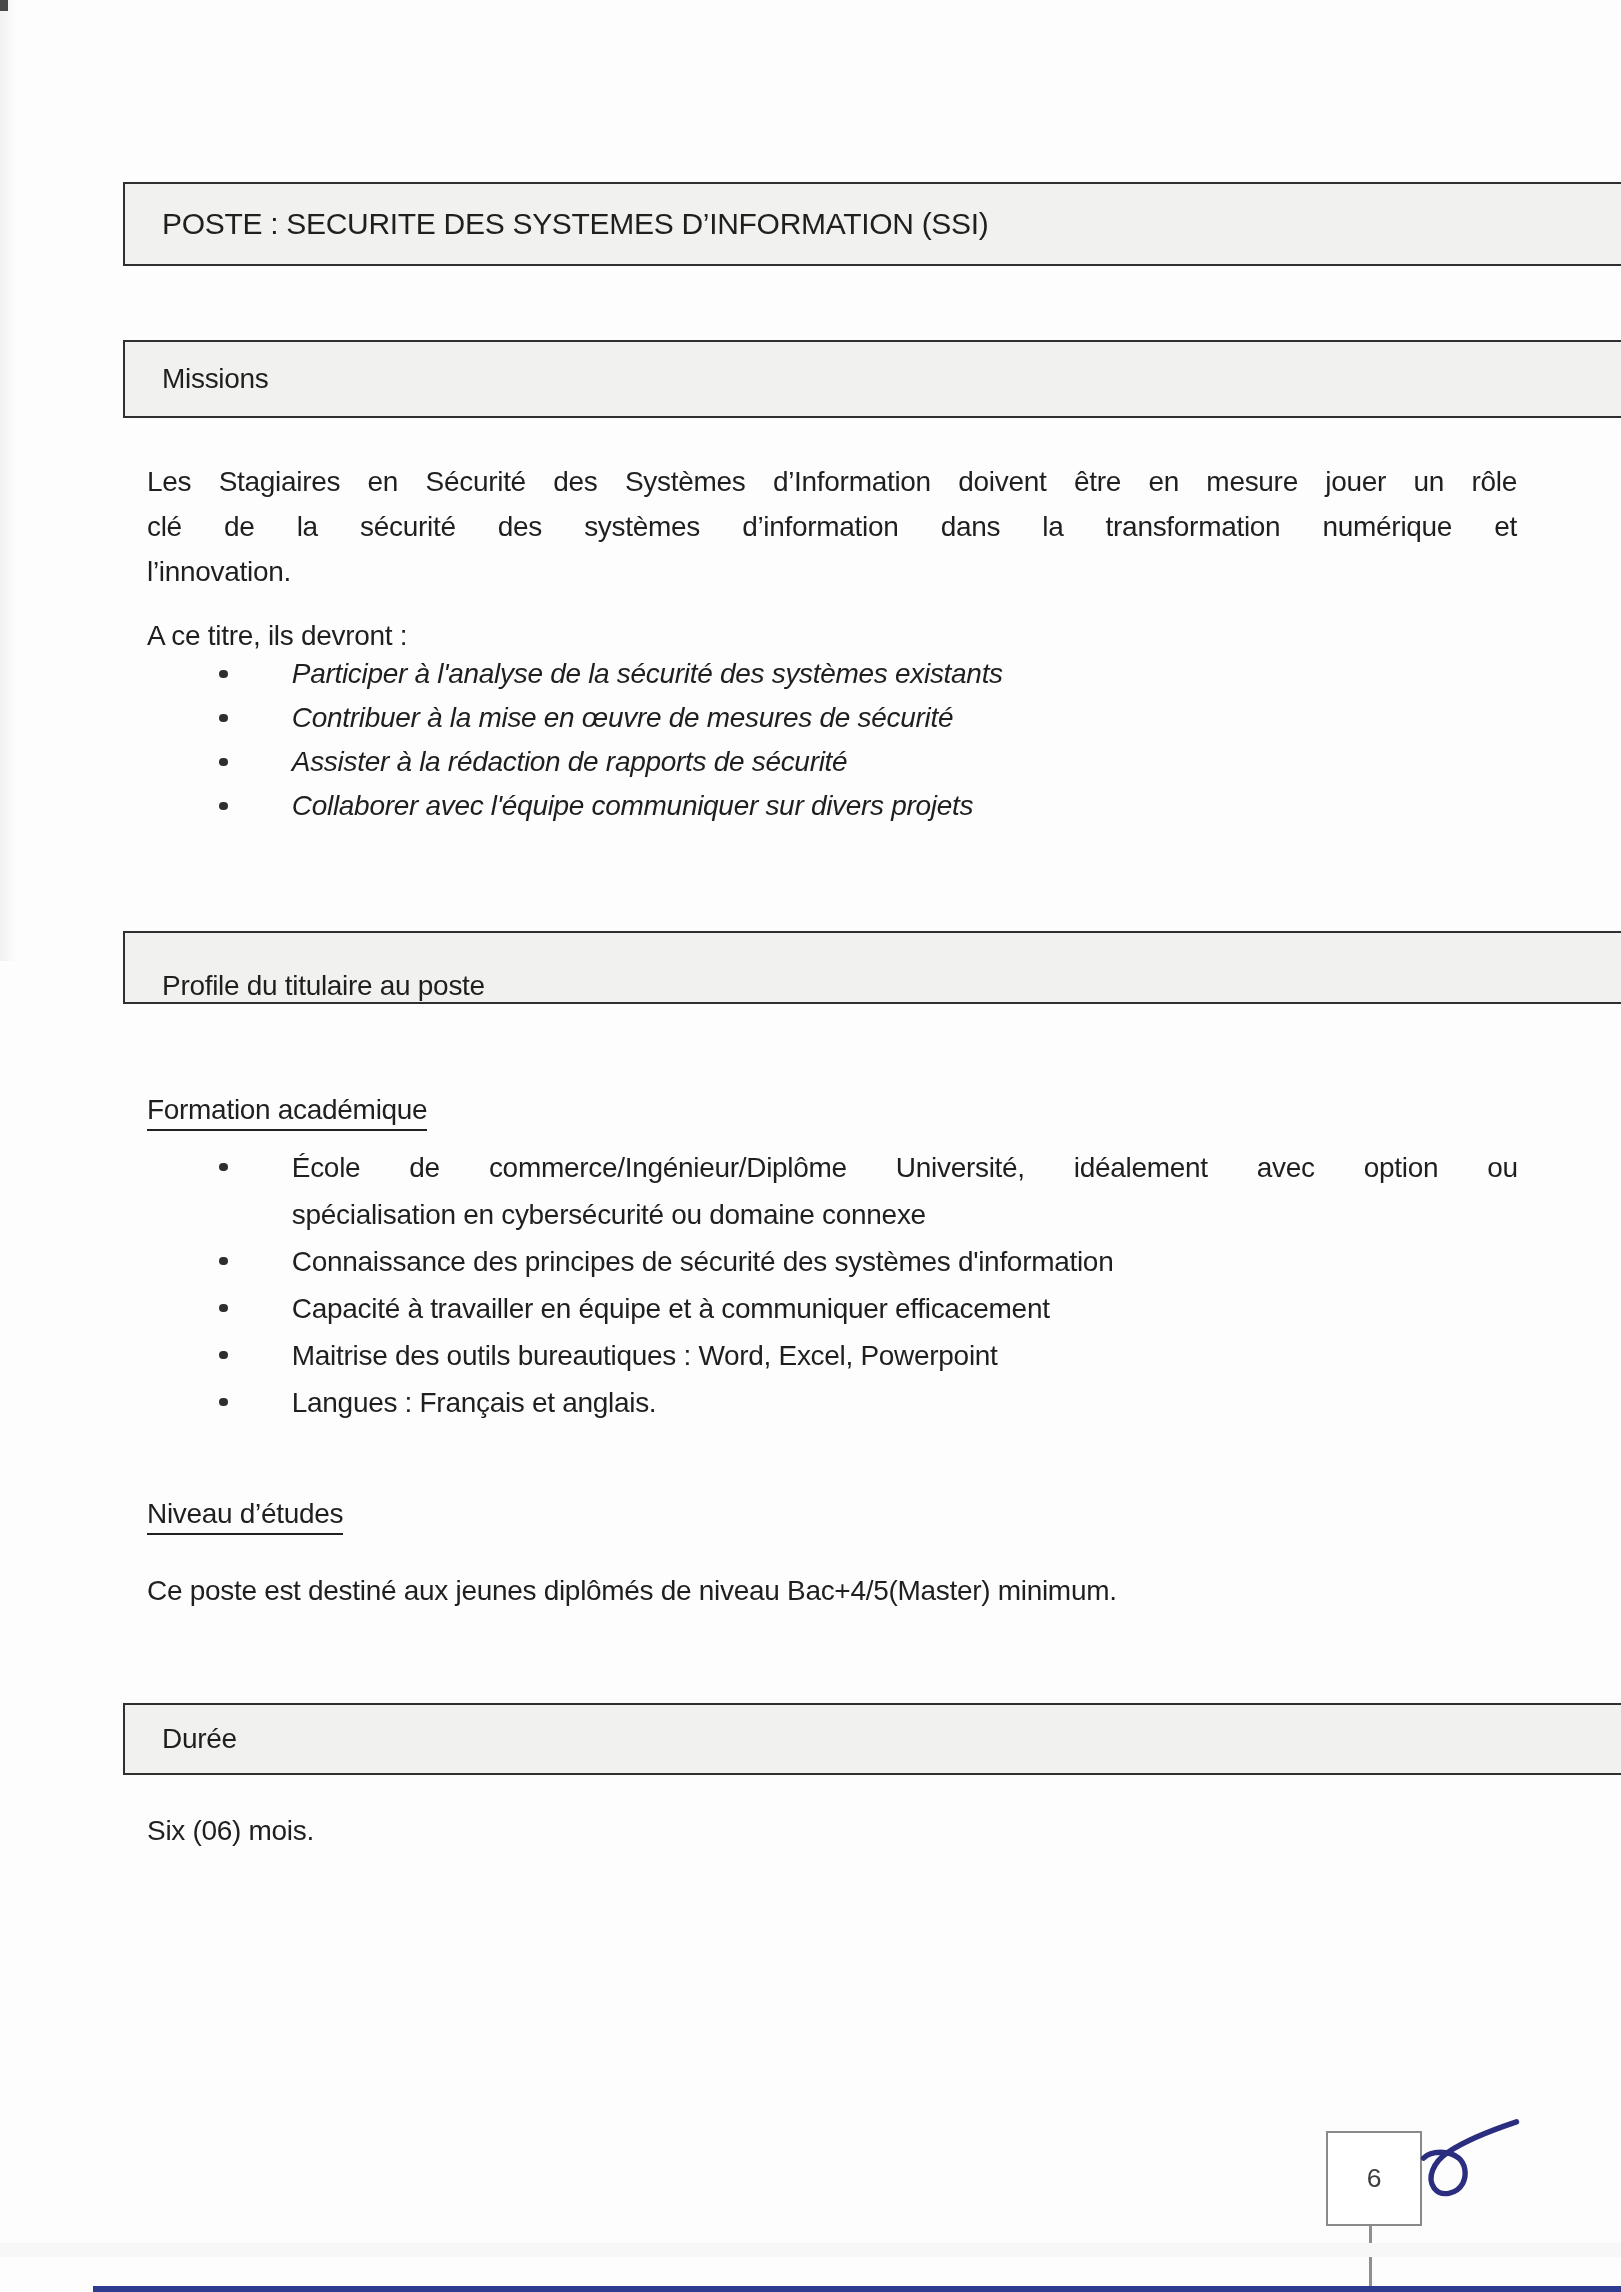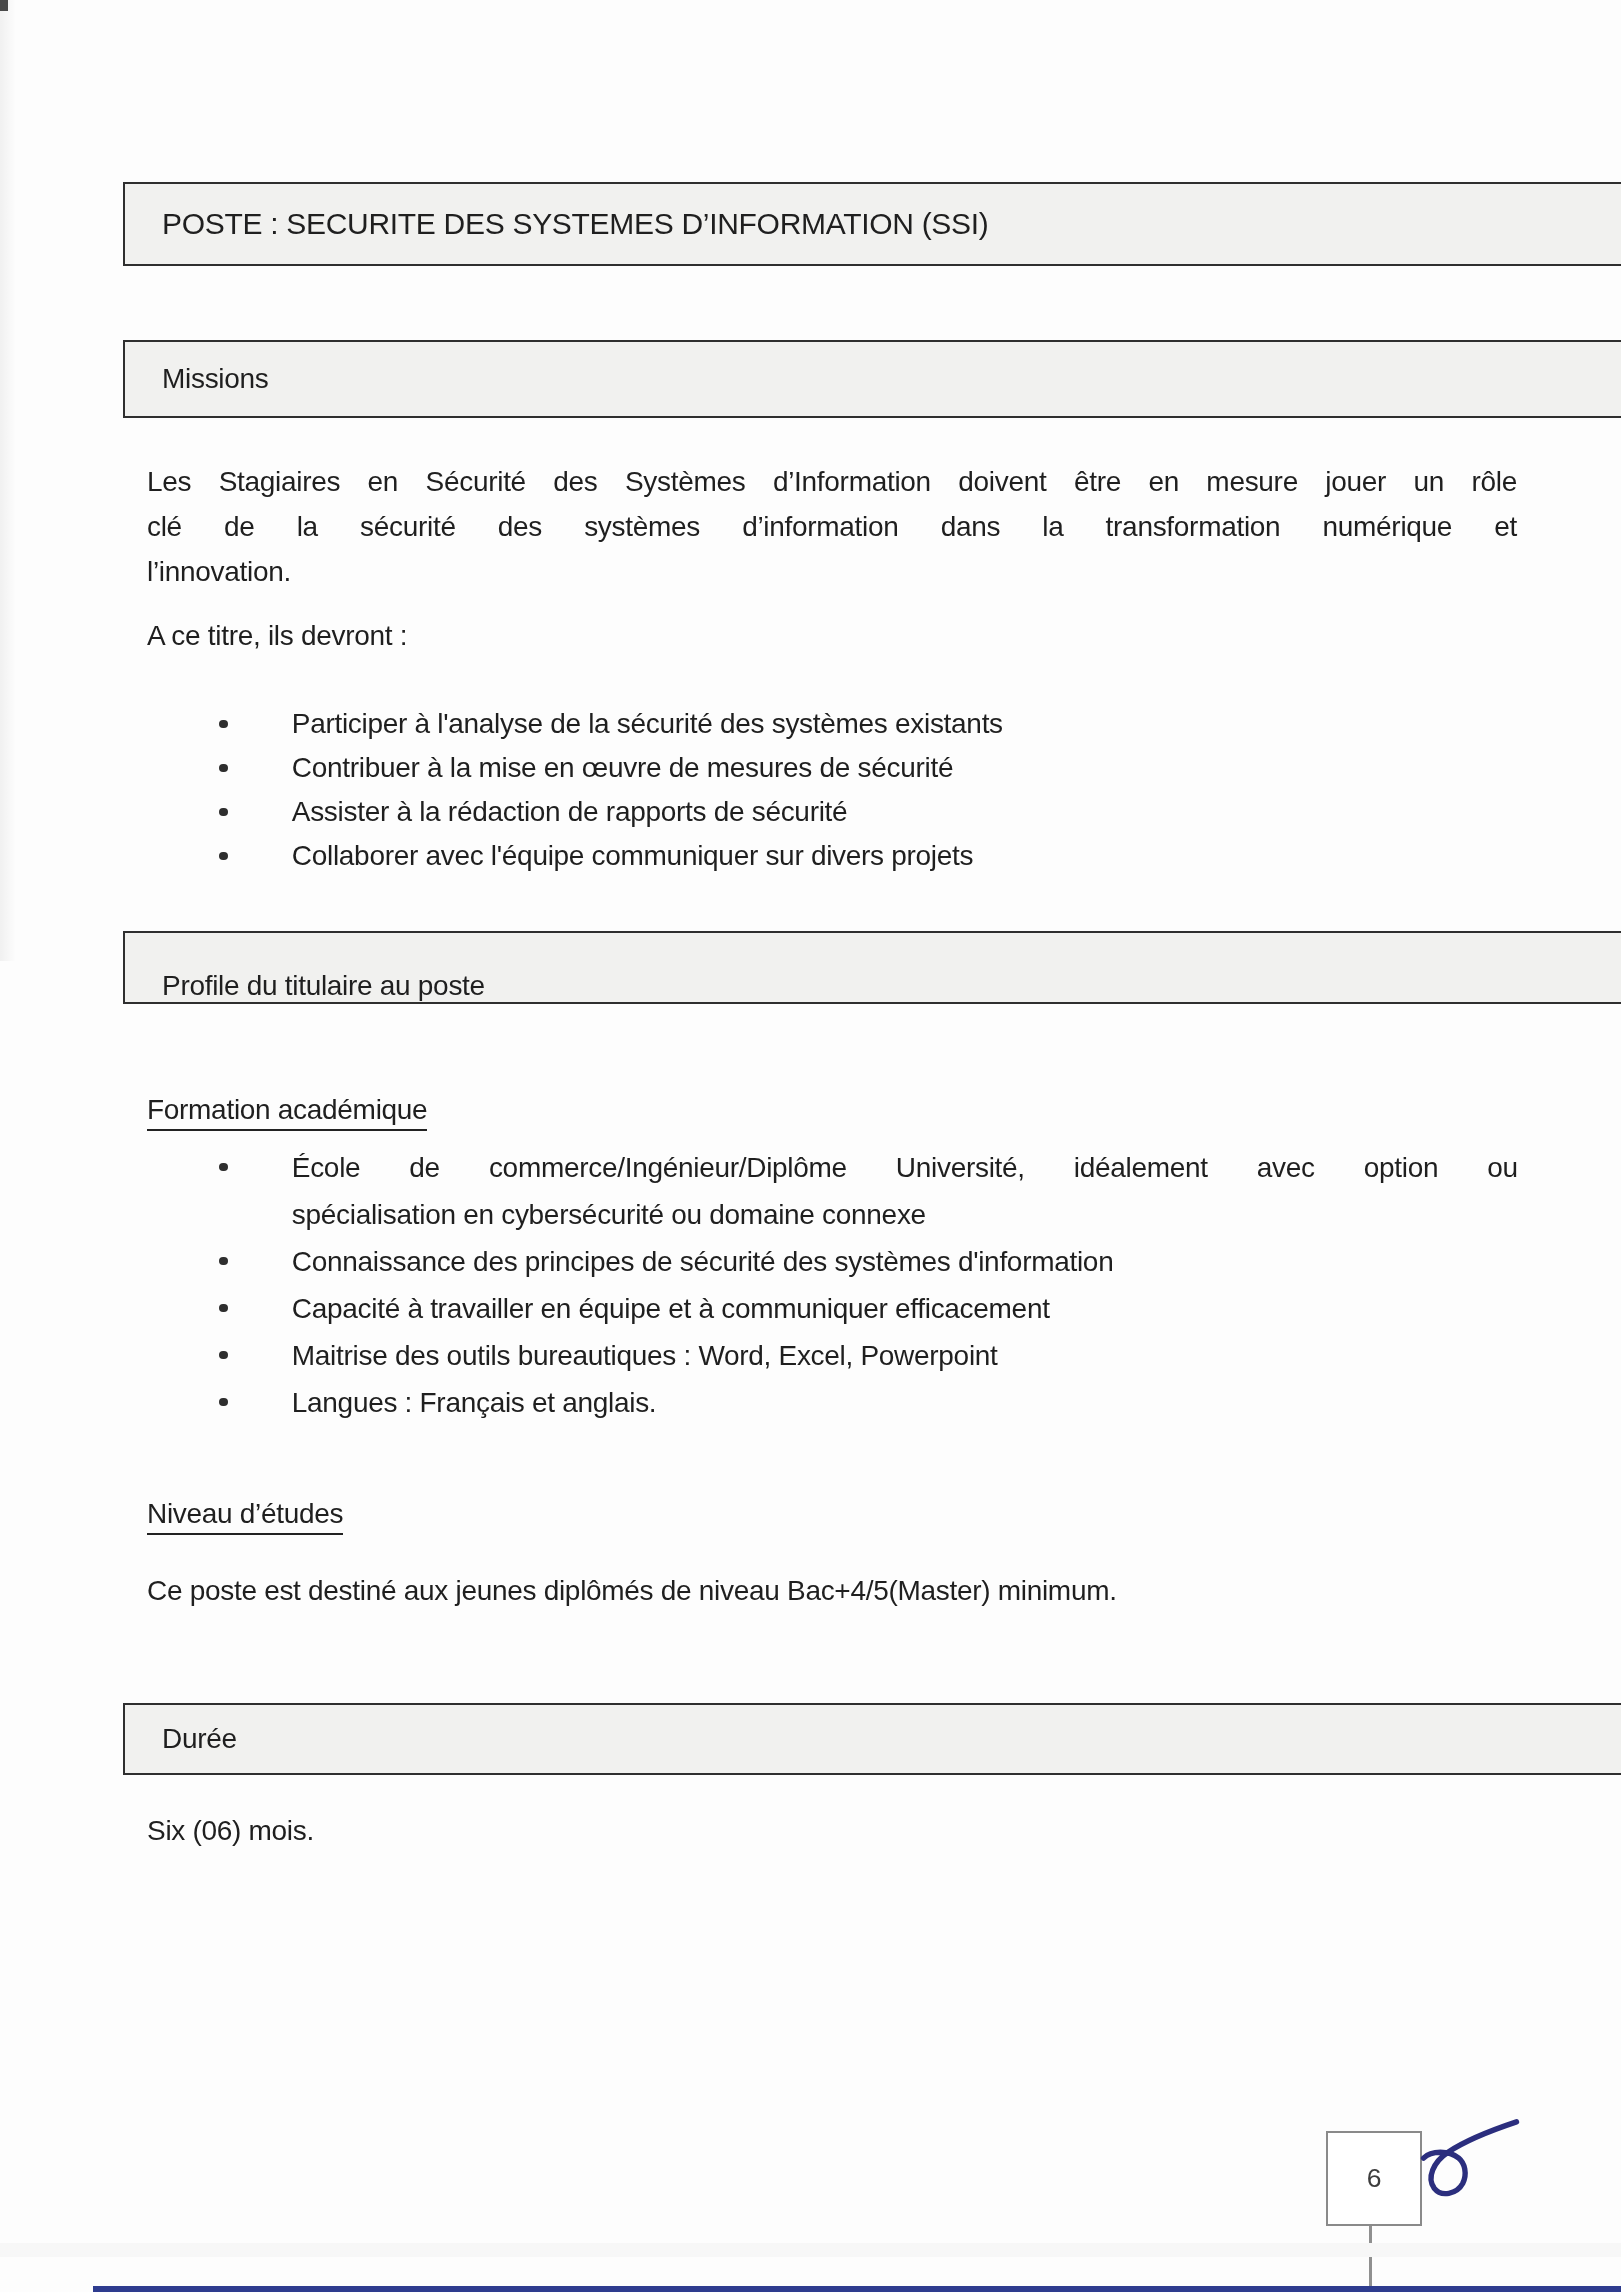--- a/index.html
+++ b/index.html
@@ -48,21 +48,21 @@
   .uheading {
     position:absolute; left:147px; font-size:28px;
   }
   .uheading span {
     display:inline-block; border-bottom:2.9px solid #222; padding-bottom:2.9px;margin-top:28px;
   }
   .formation-heading { top:1066px; }
   .niveau-heading    { top:1470px; }
 
   .blist { position:absolute; left:219px; width:1299px; font-size:28px; }
-  .list1 { top:702px;  line-height:44px; }
+  .list1 { top:652px;  line-height:44px;font-style:italic; }
   .list2 { top:1144px; line-height:47px; }
   .brow  { display:flex; align-items:flex-start; }
   .dot   { flex:none; width:8.8px; height:8.8px; border-radius:50%; background:#2e2e2e; }
   .list1 .dot { margin-top:17.6px; }
   .list2 .dot { margin-top:18.6px; }
   .btext { margin-left:64px; width:1226px; }
 
   
   .pagenum-box {
     position:absolute; left:1326px; top:2131px; width:96px; height:95px;

